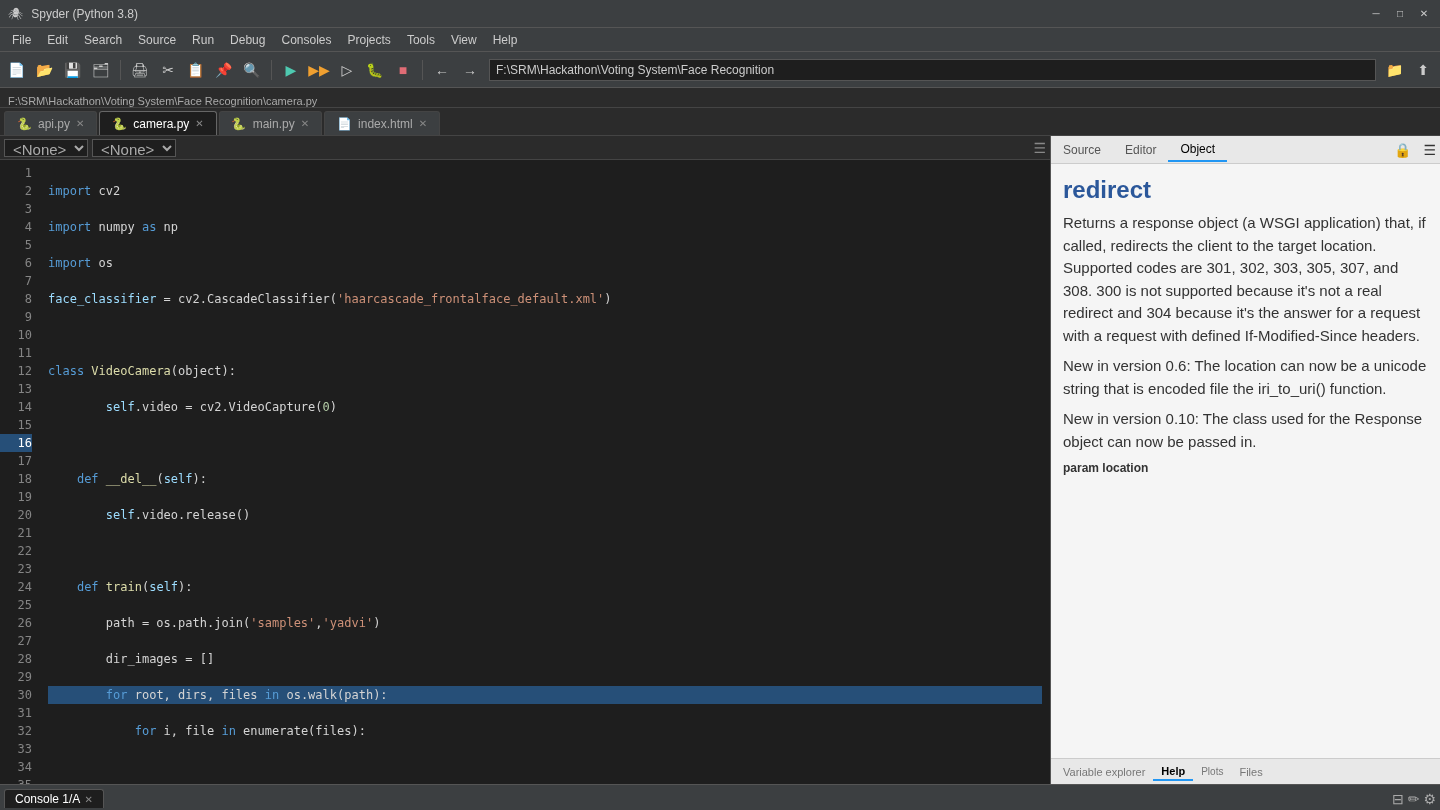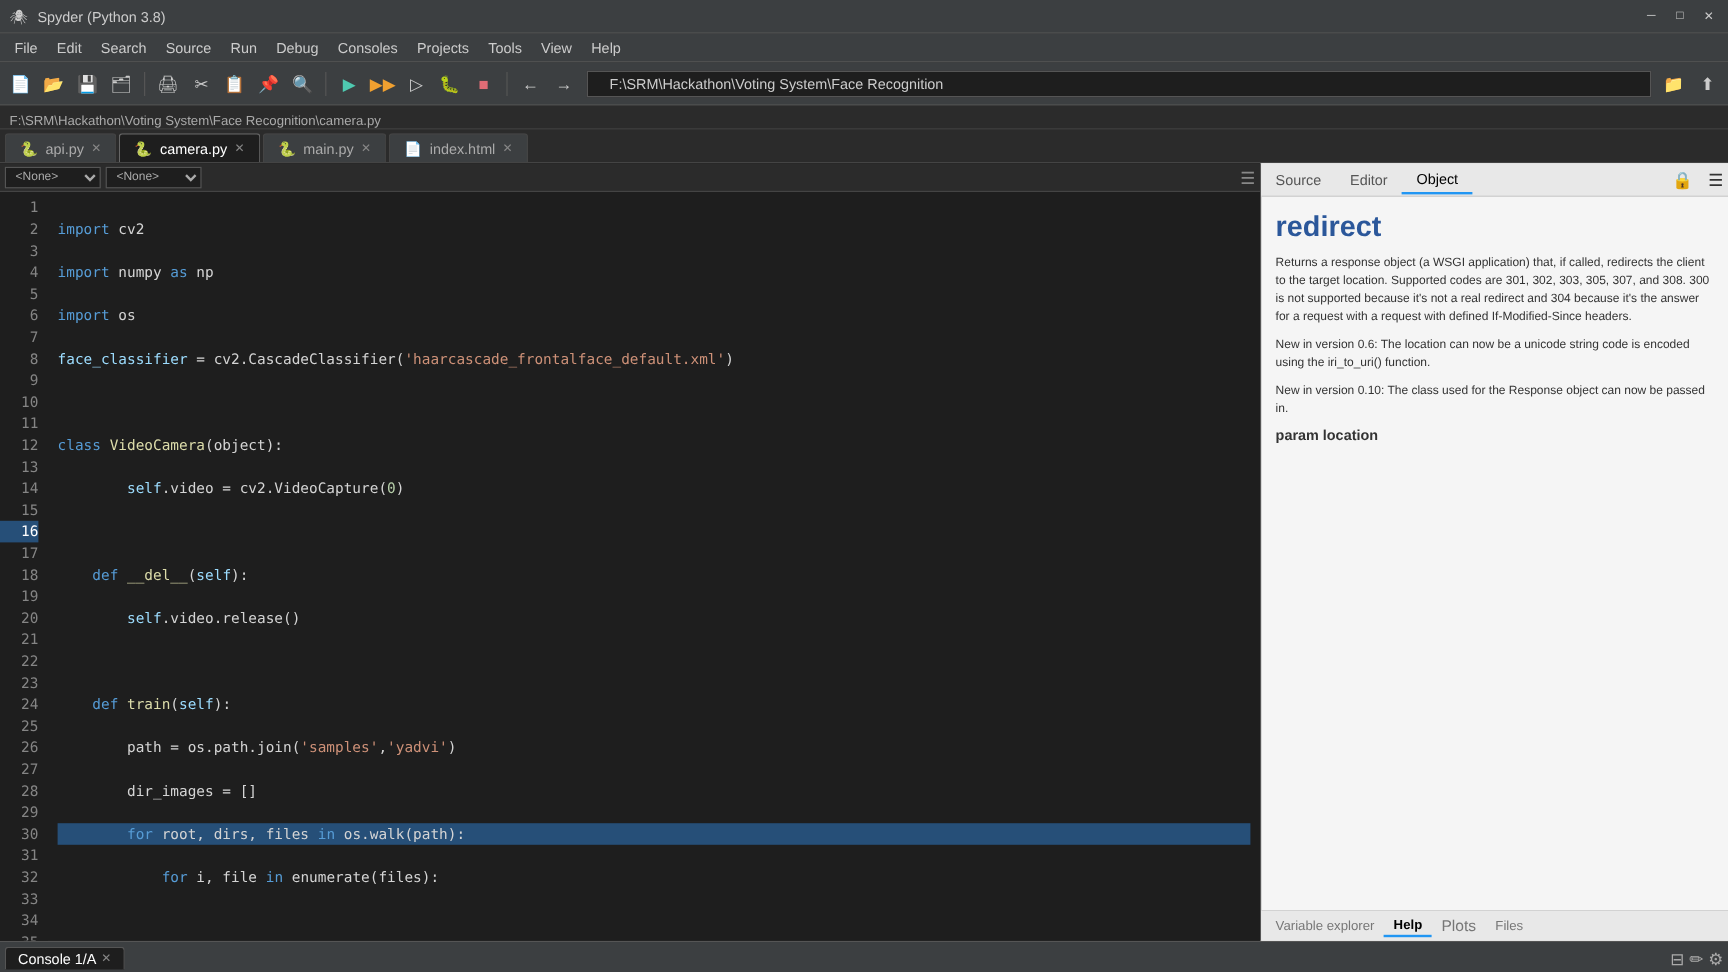--- a/index.html
+++ b/index.html
@@ -12,38 +12,38 @@
     .win-btn { width: 16px; height: 16px; display: flex; align-items: center; justify-content: center; font-size: 10px; color: #ccc; cursor: pointer; }
 
     
     #menu-bar { background: #3c3f41; height: 24px; display: flex; align-items: center; padding: 0 4px; border-bottom: 1px solid #555; }
     .menu-item { padding: 2px 8px; font-size: 12px; color: #ccc; cursor: pointer; }
 
     
     #toolbar { background: #3c3f41; height: 36px; display: flex; align-items: center; padding: 0 4px; border-bottom: 1px solid #555; gap: 2px; }
     .tb-btn { width: 26px; height: 26px; display: flex; align-items: center; justify-content: center; color: #ccc; cursor: pointer; font-size: 14px; border-radius: 2px; }
     .tb-sep { width: 1px; height: 20px; background: #555; margin: 0 4px; }
-    #path-bar { flex: 1; background: #1e1e1e; border: 1px solid #555; height: 22px; display: flex; align-items: center; padding: 0 18px; color: #ccc; font-size: 12px; margin: 0 4px; }
+    #path-bar { flex: 1; background: #1e1e1e; border: 1px solid #555; height: 22px; display: flex; align-items: center; padding: 0 6px; color: #ccc; font-size: 12px; margin: 0 4px; }
 
     
     #file-path { background: #2b2b2b; height: 20px; display: flex; align-items: flex-end; padding: 0 8px; font-size: 11px; color: #aaa; border-bottom: 1px solid #444; }
 
     
     #tabs-bar { background: #2b2b2b; height: 28px; display: flex; align-items: flex-end; padding: 0 4px; border-bottom: 1px solid #444; }
     .tab { height: 24px; padding: 0 12px; display: flex; align-items: center; gap: 6px; font-size: 12px; cursor: pointer; border: 1px solid #444; border-bottom: none; background: #3c3f41; color: #aaa; margin-right: 2px; border-radius: 3px 3px 0 0; }
     .tab.active { background: #1e1e1e; color: #fff; border-color: #666; }
     .tab-close { font-size: 10px; color: #888; }
 
     
     #main-layout { display: flex; height: calc(810px - 28px - 24px - 36px - 20px - 28px - 26px); }
 
     
     #editor-area { flex: 1; display: flex; flex-direction: column; background: #1e1e1e; }
     #editor-selectors { display: flex; align-items: center; height: 24px; background: #2b2b2b; border-bottom: 1px solid #444; padding: 0 4px; gap: 4px; }
-    .selector-box { background: #1e1e1e; border: 1px solid #555; height: 18px; padding: 0 4px; font-size: 10px; color: #aaa; min-width: 80px; }
+    .selector-box { background: #1e1e1e; border: 1px solid #555; height: 18px; padding: 0 4px; font-size: 15px; color: #aaa; min-width: 80px; }
     .selector-menu { font-size: 14px; color: #888; cursor: pointer; margin-left: auto; }
     #code-container { display: flex; flex: 1; overflow: hidden; }
     #line-numbers { width: 40px; background: #1e1e1e; padding: 4px 0; text-align: right; font-family: 'Consolas', monospace; font-size: 12px; color: #858585; line-height: 18px; padding-right: 8px; overflow: hidden; }
     #code-content { flex: 1; padding: 4px 8px; font-family: 'Consolas', monospace; font-size: 12px; line-height: 18px; overflow: auto; white-space: pre; }
     .code-line { line-height: 18px; }
     .code-line.highlighted { background: #264f78; }
     .kw { color: #569cd6; }
     .fn { color: #dcdcaa; }
     .str { color: #ce9178; }
     .num { color: #b5cea8; }
@@ -51,21 +51,21 @@
     .normal { color: #d4d4d4; }
 
     
     #right-panel { width: 390px; display: flex; flex-direction: column; background: #f5f5f5; color: #333; border-left: 1px solid #555; }
     #right-panel-tabs { display: flex; height: 28px; background: #e8e8e8; border-bottom: 1px solid #ccc; align-items: center; }
     .rpanel-tab { padding: 4px 12px; font-size: 12px; cursor: pointer; color: #555; }
     .rpanel-tab.active { color: #000; border-bottom: 2px solid #2196f3; }
     #right-panel-content { flex: 1; padding: 12px; overflow-y: auto; font-size: 12px; }
     #doc-title { font-size: 24px; font-weight: bold; color: #2b579a; margin-bottom: 8px; }
     #doc-def { background: #d4e4f7; border: 1px solid #b0c8e8; padding: 6px 8px; margin-bottom: 10px; font-family: monospace; font-size: 12px; color: #333; }
-    #doc-body p { margin-bottom: 8px; font-size: 10px; color: #333; line-height: 1.5; }
+    #doc-body p { margin-bottom: 8px; font-size: 15px; color: #333; line-height: 1.5; }
     #param-label { font-size: 12px; font-weight: bold; color: #333; margin-top: 8px; }
     .lock-icon { font-size: 14px; }
     .rp-right-icons { display: flex; gap: 4px; margin-left: auto; }
     .rp-icon-btn { font-size: 14px; cursor: pointer; padding: 2px 4px; }
 
     
     #bottom-panel { height: 340px; display: flex; flex-direction: column; border-top: 1px solid #555; }
     #console-tabs { background: #3c3f41; display: flex; height: 28px; align-items: center; padding: 0 4px; border-bottom: 1px solid #555; }
     .console-tab { padding: 2px 10px; font-size: 12px; cursor: pointer; color: #ccc; background: #2b2b2b; border: 1px solid #555; border-bottom: none; margin-right: 2px; border-radius: 3px 3px 0 0; display: flex; align-items: center; gap: 4px; }
     .console-tab.active { background: #1e1e1e; color: #fff; }
@@ -260,30 +260,30 @@
       <span class="rpanel-tab active">Object</span>
       <div class="rp-right-icons">
         <span class="rp-icon-btn lock-icon">🔒</span>
         <span class="rp-icon-btn">☰</span>
       </div>
     </div>
     <div id="right-panel-content">
       <div id="doc-title">redirect</div>
       <div id="doc-body">
         <p>Returns a response object (a WSGI application) that, if called, redirects the client to the target location. Supported codes are 301, 302, 303, 305, 307, and 308. 300 is not supported because it's not a real redirect and 304 because it's the answer for a request with a request with defined If-Modified-Since headers.</p>
-        <p>New in version 0.6: The location can now be a unicode string code is encoded using the iri_to_uri() function.</p>
+        <p>New in version 0.6: The location can now be a unicode string that is encoded file the iri_to_uri() function.</p>
         <p>New in version 0.10: The class used for the Response object can now be passed in.</p>
       </div>
       <div id="param-label">param location</div>
     </div>
 
     <div style="background:#e8e8e8; border-top:1px solid #ccc; display:flex; align-items:center; height:26px; padding:0 4px;">
       <span style="font-size:11px; color:#777; padding:2px 8px;">Variable explorer</span>
       <span style="font-size:11px; color:#000; font-weight:bold; padding:2px 8px; border-bottom:2px solid #2196f3;">Help</span>
-      <span style="font-size:13px; color:#777; padding:2px 8px;">Plots</span>
+      <span style="font-size:10px; color:#777; padding:2px 8px;">Plots</span>
       <span style="font-size:11px; color:#777; padding:2px 8px;">Files</span>
     </div>
   </div>
 
 </div>
 
 <div id="bottom-panel">
   <div id="console-tabs">
     <div class="console-tab active">
       <span>Console 1/A</span>

